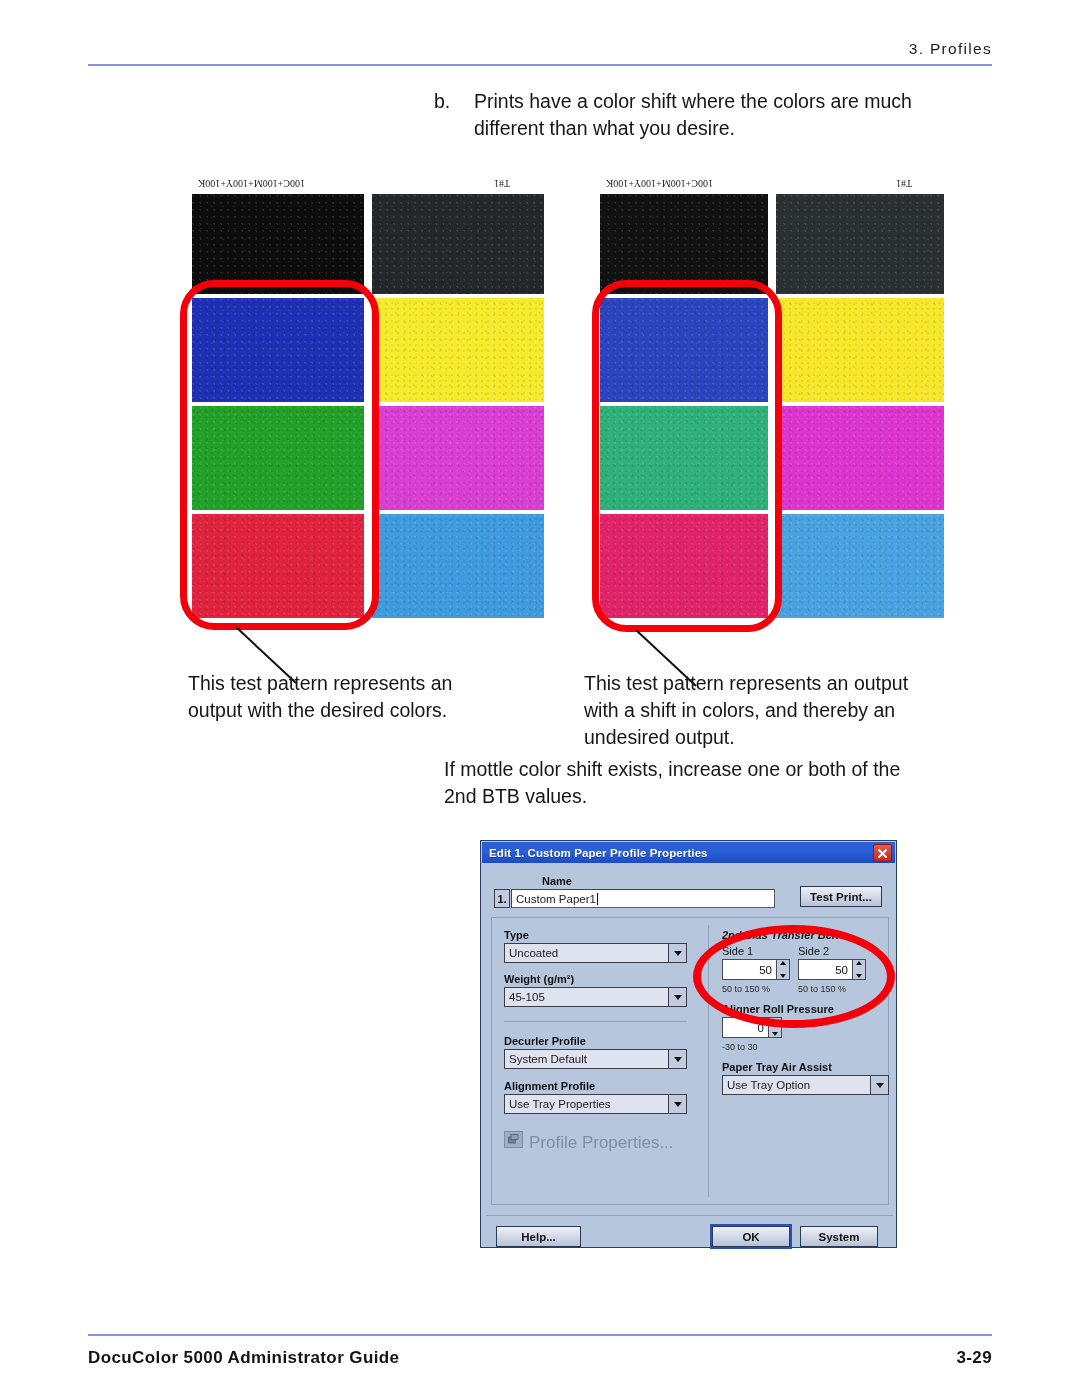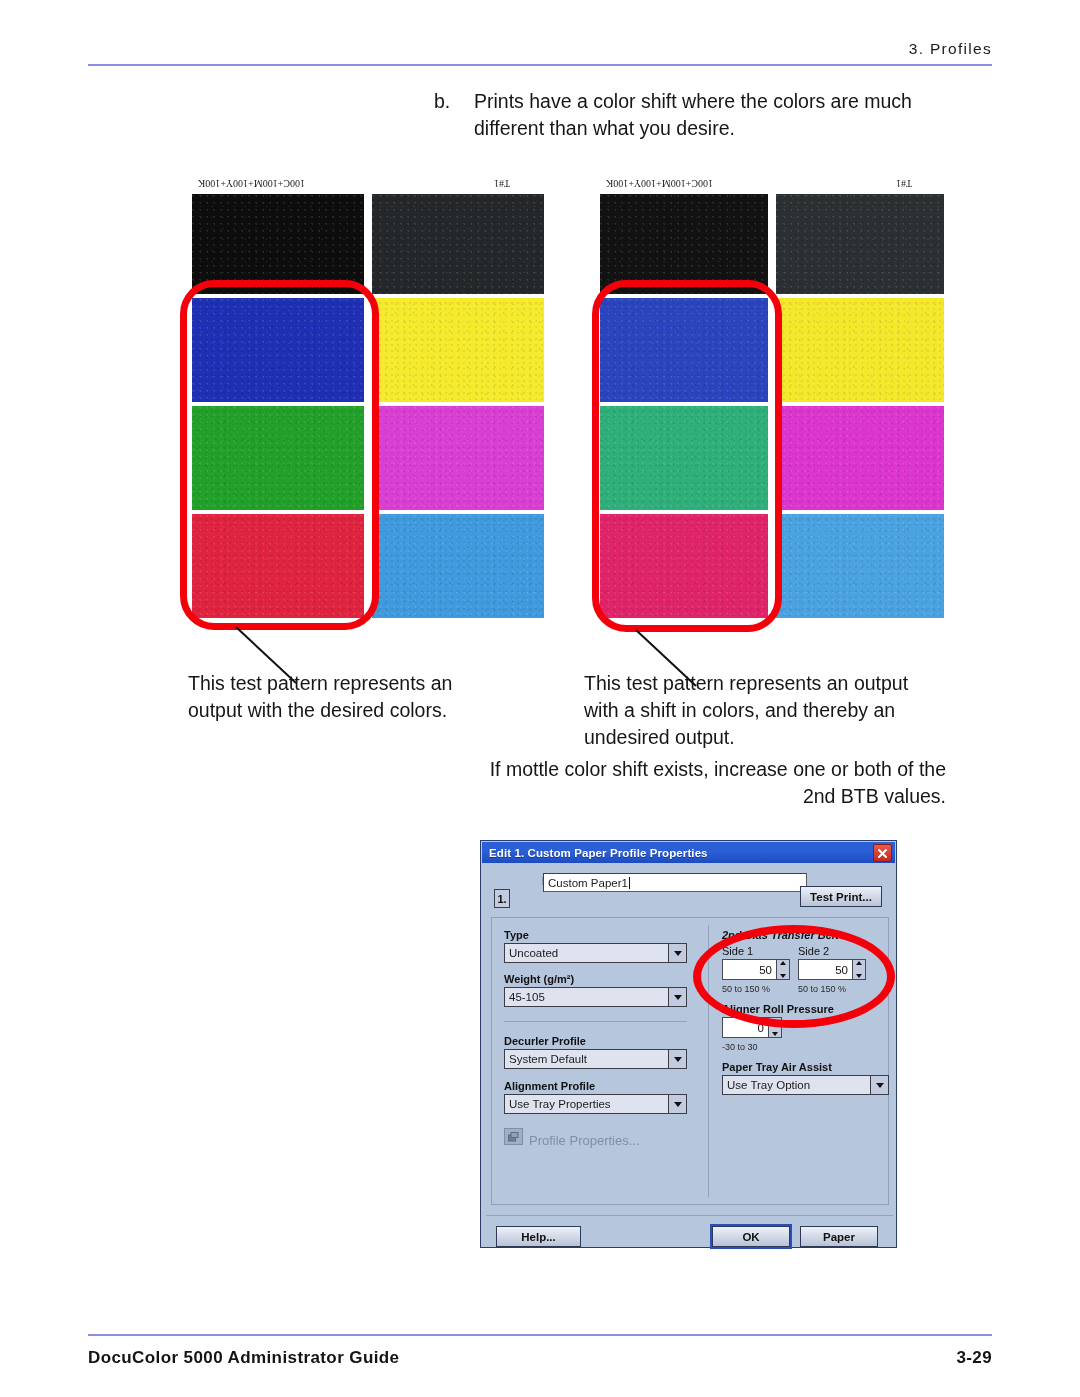--- a/index.html
+++ b/index.html
@@ -161,21 +161,21 @@
   .btn{
     background:linear-gradient(to bottom,#eef1f8 0%,#d3d9e8 50%,#b9c2d6 100%);
     border:1px solid #2d3a55;
     box-sizing:border-box;
     display:flex;align-items:center;justify-content:center;
     font-size:11.5px;font-weight:bold;color:#111;
   }
   .btn.def{outline:2px solid #2b4fb8;outline-offset:0px;}
   .sep{position:absolute;background:#93a3bd;}
 
-  .pp-link{font-size:13px;color:#7f8fa8;margin-top:8px;}
+  .pp-link{font-size:17px;color:#7f8fa8;margin-top:8px;}
   .pp-icon{
     width:17px;height:15px;background:#9fb0c6;border:1px solid #7d8ea6;
     display:flex;align-items:center;justify-content:center;
   }
 
   
   .rule-bot{
     position:absolute;left:88px;top:1334px;width:904px;height:2px;background:#8b8fe0;
   }
   .foot-left{
@@ -271,40 +271,40 @@
       </div>
   </div>
 
   <div class="redbox" style="left:592px;top:280px;width:190px;height:352px;"></div>
   <svg class="leader" style="left:630px;top:628px;width:80px;height:60px;" viewBox="0 0 80 60">
     <line x1="66" y1="58" x2="6" y2="2" stroke="#111" stroke-width="2"></line>
   </svg>
 
   <div class="caption" style="left:584px;top:670px;width:350px;">This test pattern represents an output with a shift in colors, and thereby an undesired output.</div>
 
-  <div class="caption" style="left:468px;top:756px;width:478px;text-align:right;">If mottle color shift exists, increase one or both of the 2nd BTB values.</div>
+  <div class="caption" style="left:444px;top:756px;width:478px;">If mottle color shift exists, increase one or both of the 2nd BTB values.</div>
 
   <div class="dialog">
 
     <div class="titlebar">
       <span class="ttl">Edit 1. Custom Paper Profile Properties</span>
       <span class="closebtn">
         <svg width="11" height="11" viewBox="0 0 11 11">
           <path d="M2 2 L9 9 M9 2 L2 9" stroke="#ffffff" stroke-width="2" stroke-linecap="round"></path>
         </svg>
       </span>
     </div>
 
     <div class="dlgbody">
 
       <div class="lbl" style="position:absolute;left:12px;top:12px;padding-left:48px;">Name</div>
 
       <div style="position:absolute;left:12px;top:26px;width:16px;height:19px;background:#c3cbe0;border:1px solid #3c3c46;box-sizing:border-box;display:flex;align-items:center;justify-content:center;font-size:11px;font-weight:bold;">1.</div>
 
-      <div class="tfield" style="position:absolute;left:29px;top:10px;width:264px;height:19px;margin-left:32px;">
+      <div class="tfield" style="position:absolute;left:29px;top:26px;width:264px;height:19px;">
         <span>Custom Paper1</span>
         <span style="display:inline-block;width:1px;height:12px;background:#111;margin-left:1px;"></span>
       </div>
 
       <div class="btn" style="position:absolute;left:318px;top:23px;width:82px;height:21px;">Test Print...</div>
 
       <div style="position:absolute;left:9px;top:54px;width:398px;height:288px;border:1px solid #90a0bb;box-sizing:border-box;"></div>
 
       <div class="sep" style="left:226px;top:62px;width:1px;height:272px;"></div>
 
@@ -389,21 +389,21 @@
         <span>Use Tray Option</span>
         <span class="arrowbox">
             <span class="tri-down"></span>
           </span>
       </div>
 
       <div class="sep" style="left:4px;top:352px;width:407px;height:1px;"></div>
 
       <div class="btn" style="position:absolute;left:14px;top:363px;width:85px;height:21px;">Help...</div>
       <div class="btn def" style="position:absolute;left:230px;top:363px;width:78px;height:21px;">OK</div>
-      <div class="btn" style="position:absolute;left:318px;top:363px;width:78px;height:21px;">Paper</div>
+      <div class="btn" style="position:absolute;left:318px;top:363px;width:78px;height:21px;">System</div>
     </div>
   </div>
 
   <div class="redoval" style="left:693px;top:925px;width:202px;height:103px;"></div>
 
   <div class="rule-bot"></div>
   <div class="foot-left">DocuColor 5000 Administrator Guide</div>
   <div class="foot-right">3-29</div>
 </div>
 

